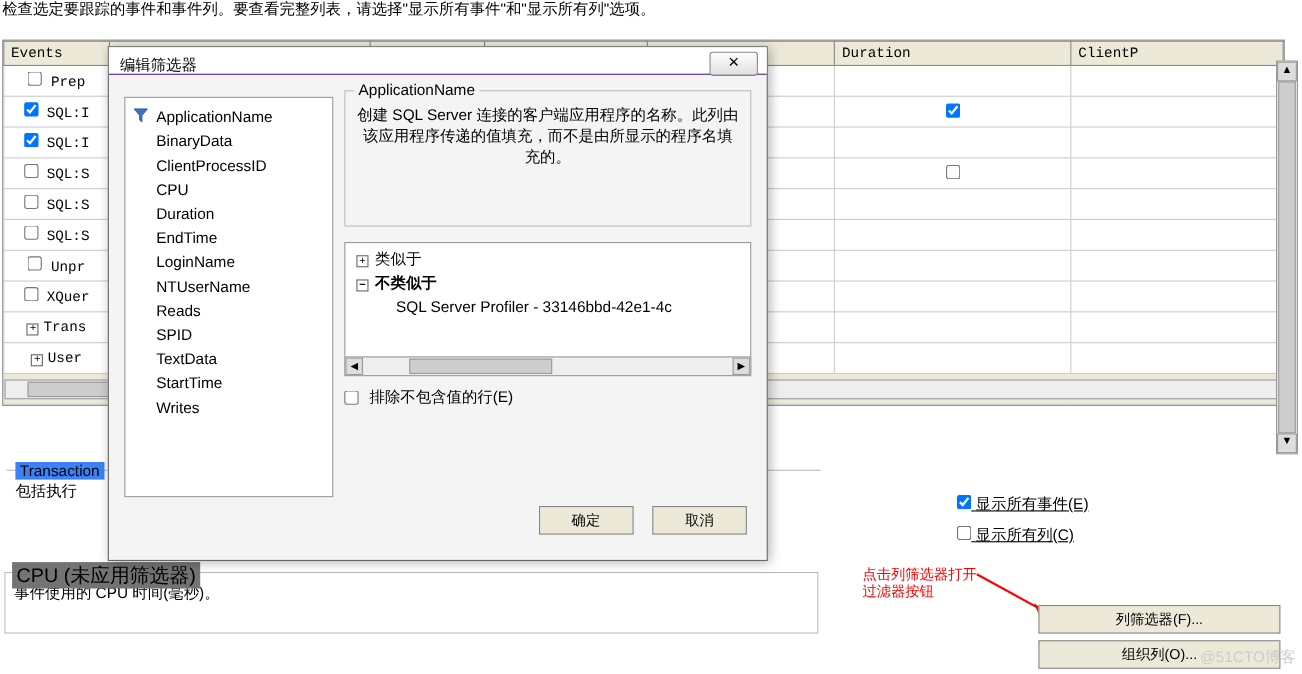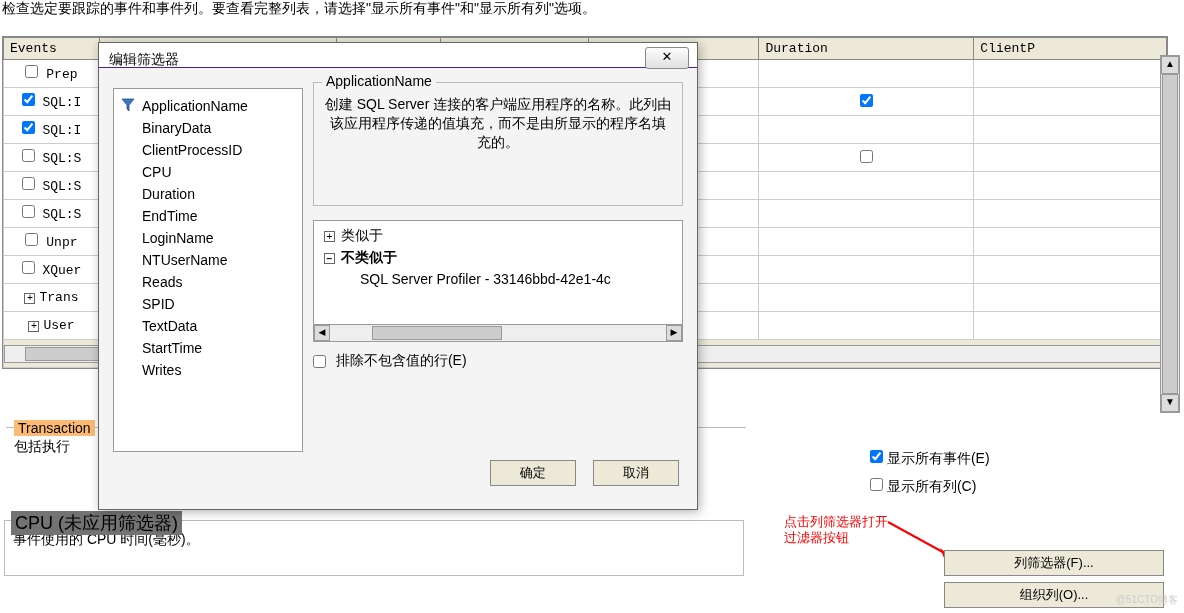--- a/index.html
+++ b/index.html
@@ -12,25 +12,25 @@
 .evcell { text-align: left; font-family: "Courier New", monospace; font-size: 13px; padding-left: 8px; margin-top: 48px; }
 .cb { width: 13px; height: 13px; }
 .plusbox { display: inline-block; width: 11px; height: 11px; border: 1px solid #666; line-height: 9px; text-align: center; font-size: 10px; margin-right: 4px; }
 .hscroll-row { background: #ece9d8; }
 .hscroll { border: 1px solid #999; background: #eee; height: 18px; position: relative; }
 .hscroll .thumb { position: absolute; left: 20px; top: 1px; width: 220px; height: 14px; background: #cdcdcd; border: 1px solid #999; }
 .vscroll-outer { position: absolute; right: 4px; top: 55px; width: 20px; height: 358px; background: #e8e8e8; border: 1px solid #999; }
 .vscroll-outer .arr { width: 18px; height: 18px; background: #ddd; border: 1px solid #999; text-align: center; line-height: 14px; font-size: 10px; }
 .vscroll-outer .thumb { position: absolute; top: 18px; left: 1px; width: 16px; height: 320px; background: #cdcdcd; border: 1px solid #999; }
 .group-transaction { position: absolute; left: 6px; top: 427px; width: 740px; height: 48px; padding: 6px 8px; border-top: 1px solid #bbb; }
-.group-transaction .lg { position: absolute; top: -8px; left: 8px; background: #fdba74; padding: 0 4px; font-size: 14px; }
+.group-transaction .lg { position: absolute; top: -8px; left: 8px; background: #3b82f6; padding: 0 4px; font-size: 14px; }
 .group-cpu { position: absolute; left: 4px; top: 520px; width: 740px; height: 56px; border: 1px solid #bbb; padding: 10px 8px 6px; }
 .group-cpu .lg { position: absolute; top: -10px; left: 6px; background: #737373; padding: 0 4px; font-size: 18px; }
 .right-options { position: absolute; right: 54px; top: 450px; width: 260px; }
-.right-options label { display: block; font-size: 14px; margin-bottom: 10px; }
+.right-options label { display: block; font-size: 14px; margin-bottom: 10px; text-decoration: underline; }
 .right-buttons { position: absolute; right: 10px; top: 550px; width: 230px; }
 .right-buttons button { width: 220px; height: 26px; margin-bottom: 6px; background: #ece9d8; border: 1px solid #888; font-size: 13px; text-align: center; font-family: inherit; }
 .red-note { position: absolute; left: 784px; top: 514px; color: #f00; font-size: 13px; line-height: 16px; }
 .red-arrow { position: absolute; left: 886px; top: 520px; width: 76px; height: 42px; pointer-events: none; }
 .red-arrow svg { width: 100%; height: 100%; }
 
 .dialog { position: absolute; left: 98px; top: 42px; width: 600px; height: 468px; background: #f4f4f4; border: 1px solid #666; box-shadow: 2px 2px 10px rgba(0,0,0,0.3); }
 .dialog .titlebar { height: 25px; background: #fff; border-bottom: 1px solid #4c1d95; position: relative; }
 .dialog .titlebar .t { position: absolute; left: 10px; top: 8px; font-size: 14px; }
 .dialog .closebtn { position: absolute; right: 8px; top: 4px; width: 44px; height: 22px; border: 1px solid #888; border-radius: 3px; background: linear-gradient(#fdfdfd,#e0e0e0); text-align: center; line-height: 18px; font-size: 13px; }
@@ -48,21 +48,21 @@
 .tree-box .line2 { font-weight: bold; }
 .tree-box .leaf { padding-left: 40px; color: #000; }
 .tree-hscroll { position: absolute; left: 214px; top: 256px; width: 370px; height: 18px; border: 1px solid #999; background: #eee; }
 .tree-hscroll .arr { position: absolute; top: 0; width: 16px; height: 16px; background: #ddd; border: 1px solid #999; text-align: center; line-height: 12px; font-size: 9px; }
 .tree-hscroll .arr.l { left: 0; } .tree-hscroll .arr.r { right: 0; }
 .tree-hscroll .thumb { position: absolute; left: 58px; top: 1px; width: 130px; height: 14px; background: #cdcdcd; border: 1px solid #999; }
 .exclude-row { position: absolute; left: 214px; top: 284px; font-size: 14px; }
 .exclude-row .cb { margin-right: 6px; vertical-align: middle; }
 .dialog-buttons { position: absolute; right: 18px; bottom: 14px; }
 .dialog-buttons button { width: 86px; height: 26px; margin-left: 14px; background: #ece9d8; border: 1px solid #888; font-size: 13px; font-family: inherit; }
-.watermark { position: absolute; right: 6px; bottom: 6px; color: #ccc; font-size: 10px; }
+.watermark { position: absolute; right: 6px; bottom: 6px; color: #ccc; font-size: 14px; }
 </style>
 </head>
 <body>
 
 <div class="instruction">检查选定要跟踪的事件和事件列。要查看完整列表，请选择"显示所有事件"和"显示所有列"选项。</div>
 
 <div class="main-panel">
 <table class="main-table">
 <thead>
         <tr id="thead-row">

